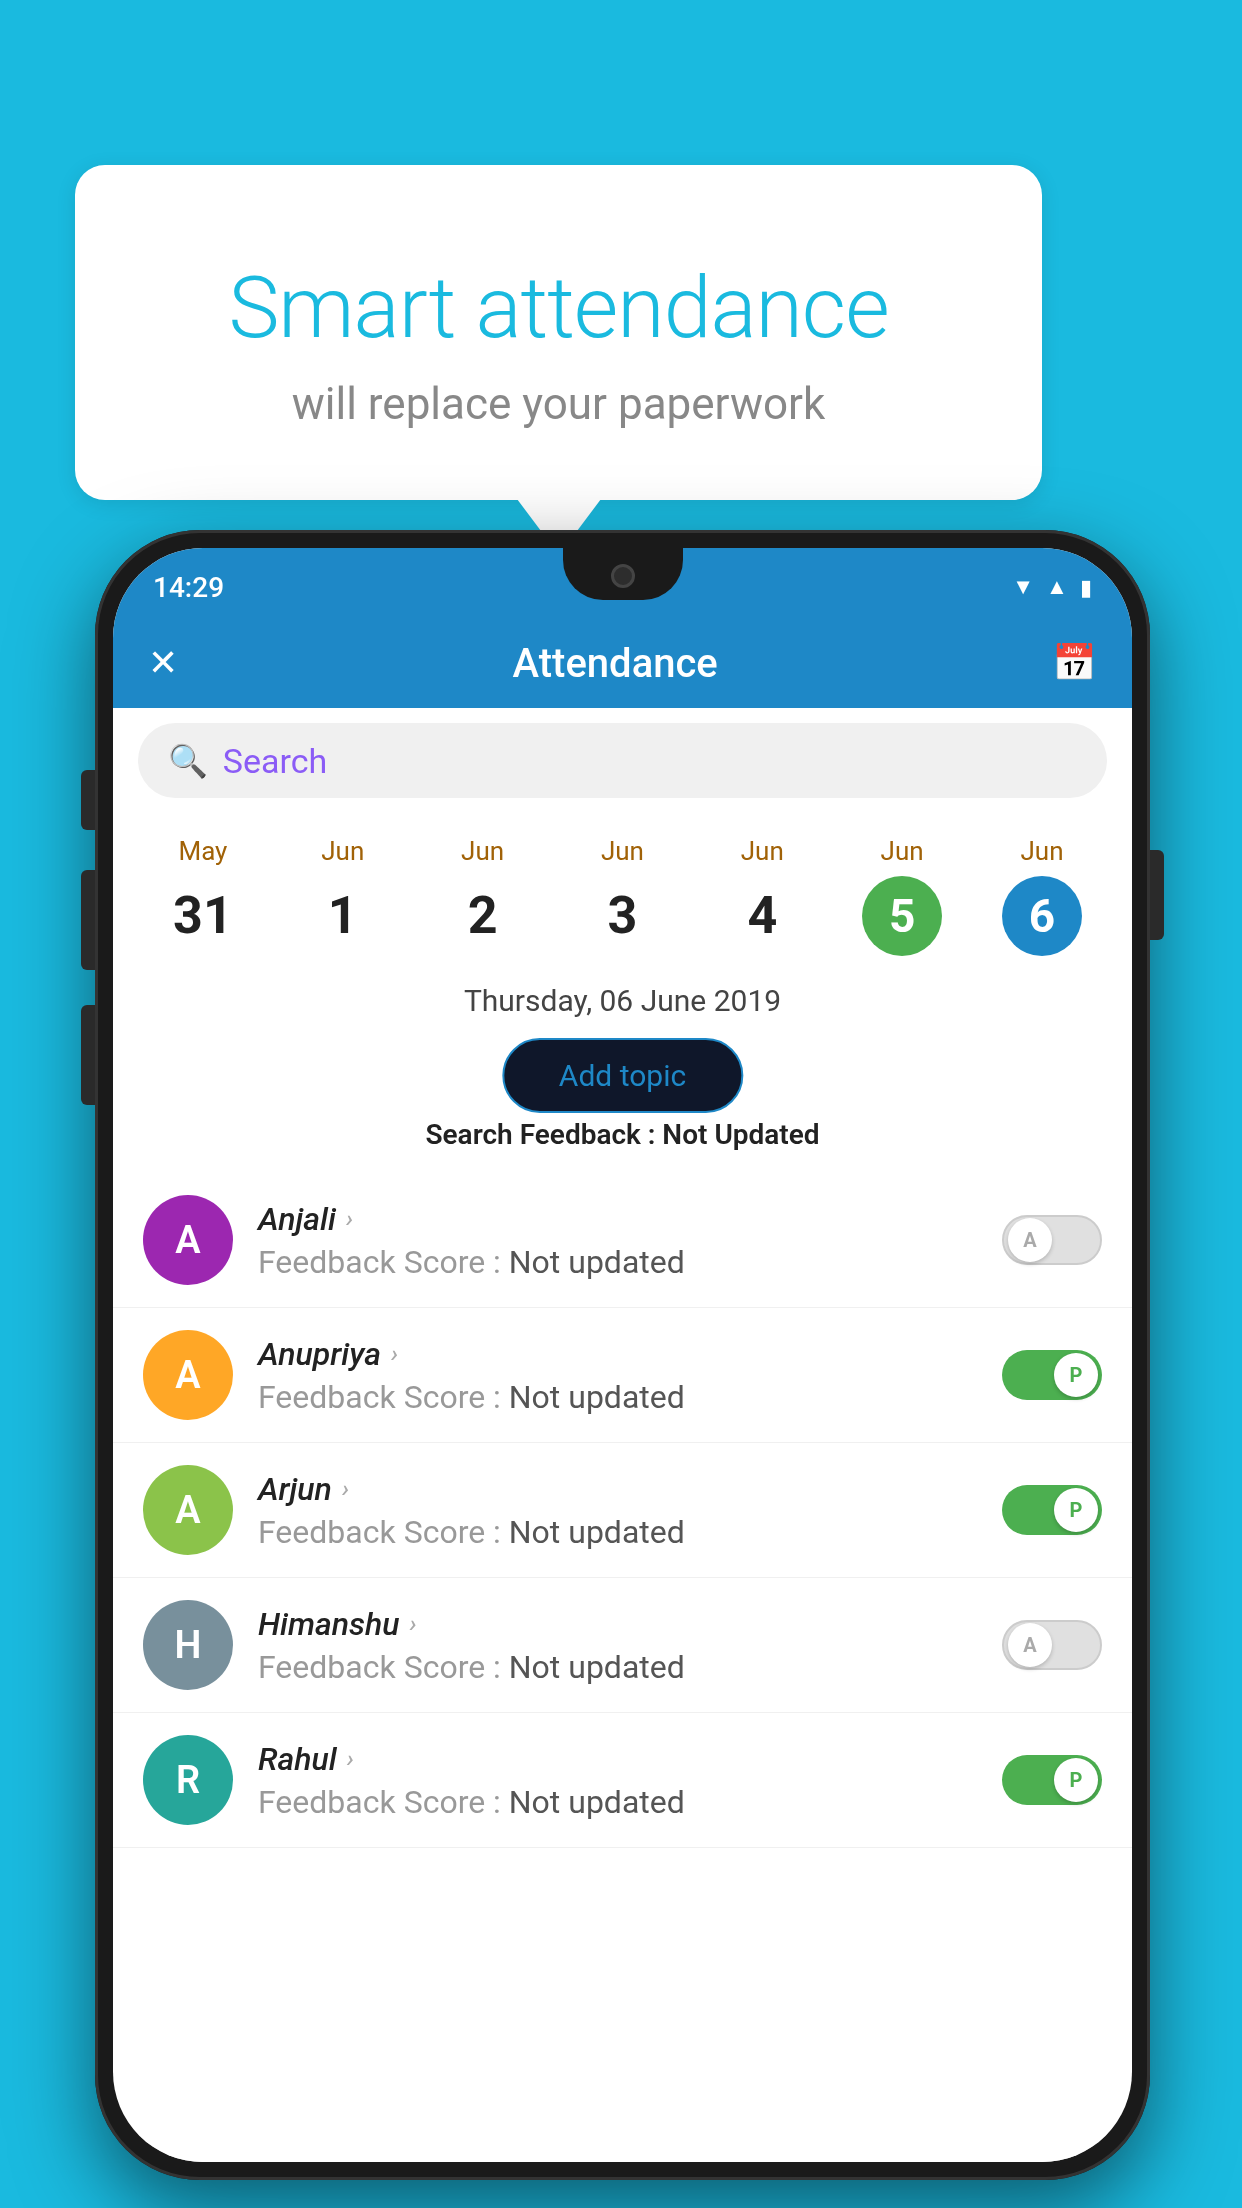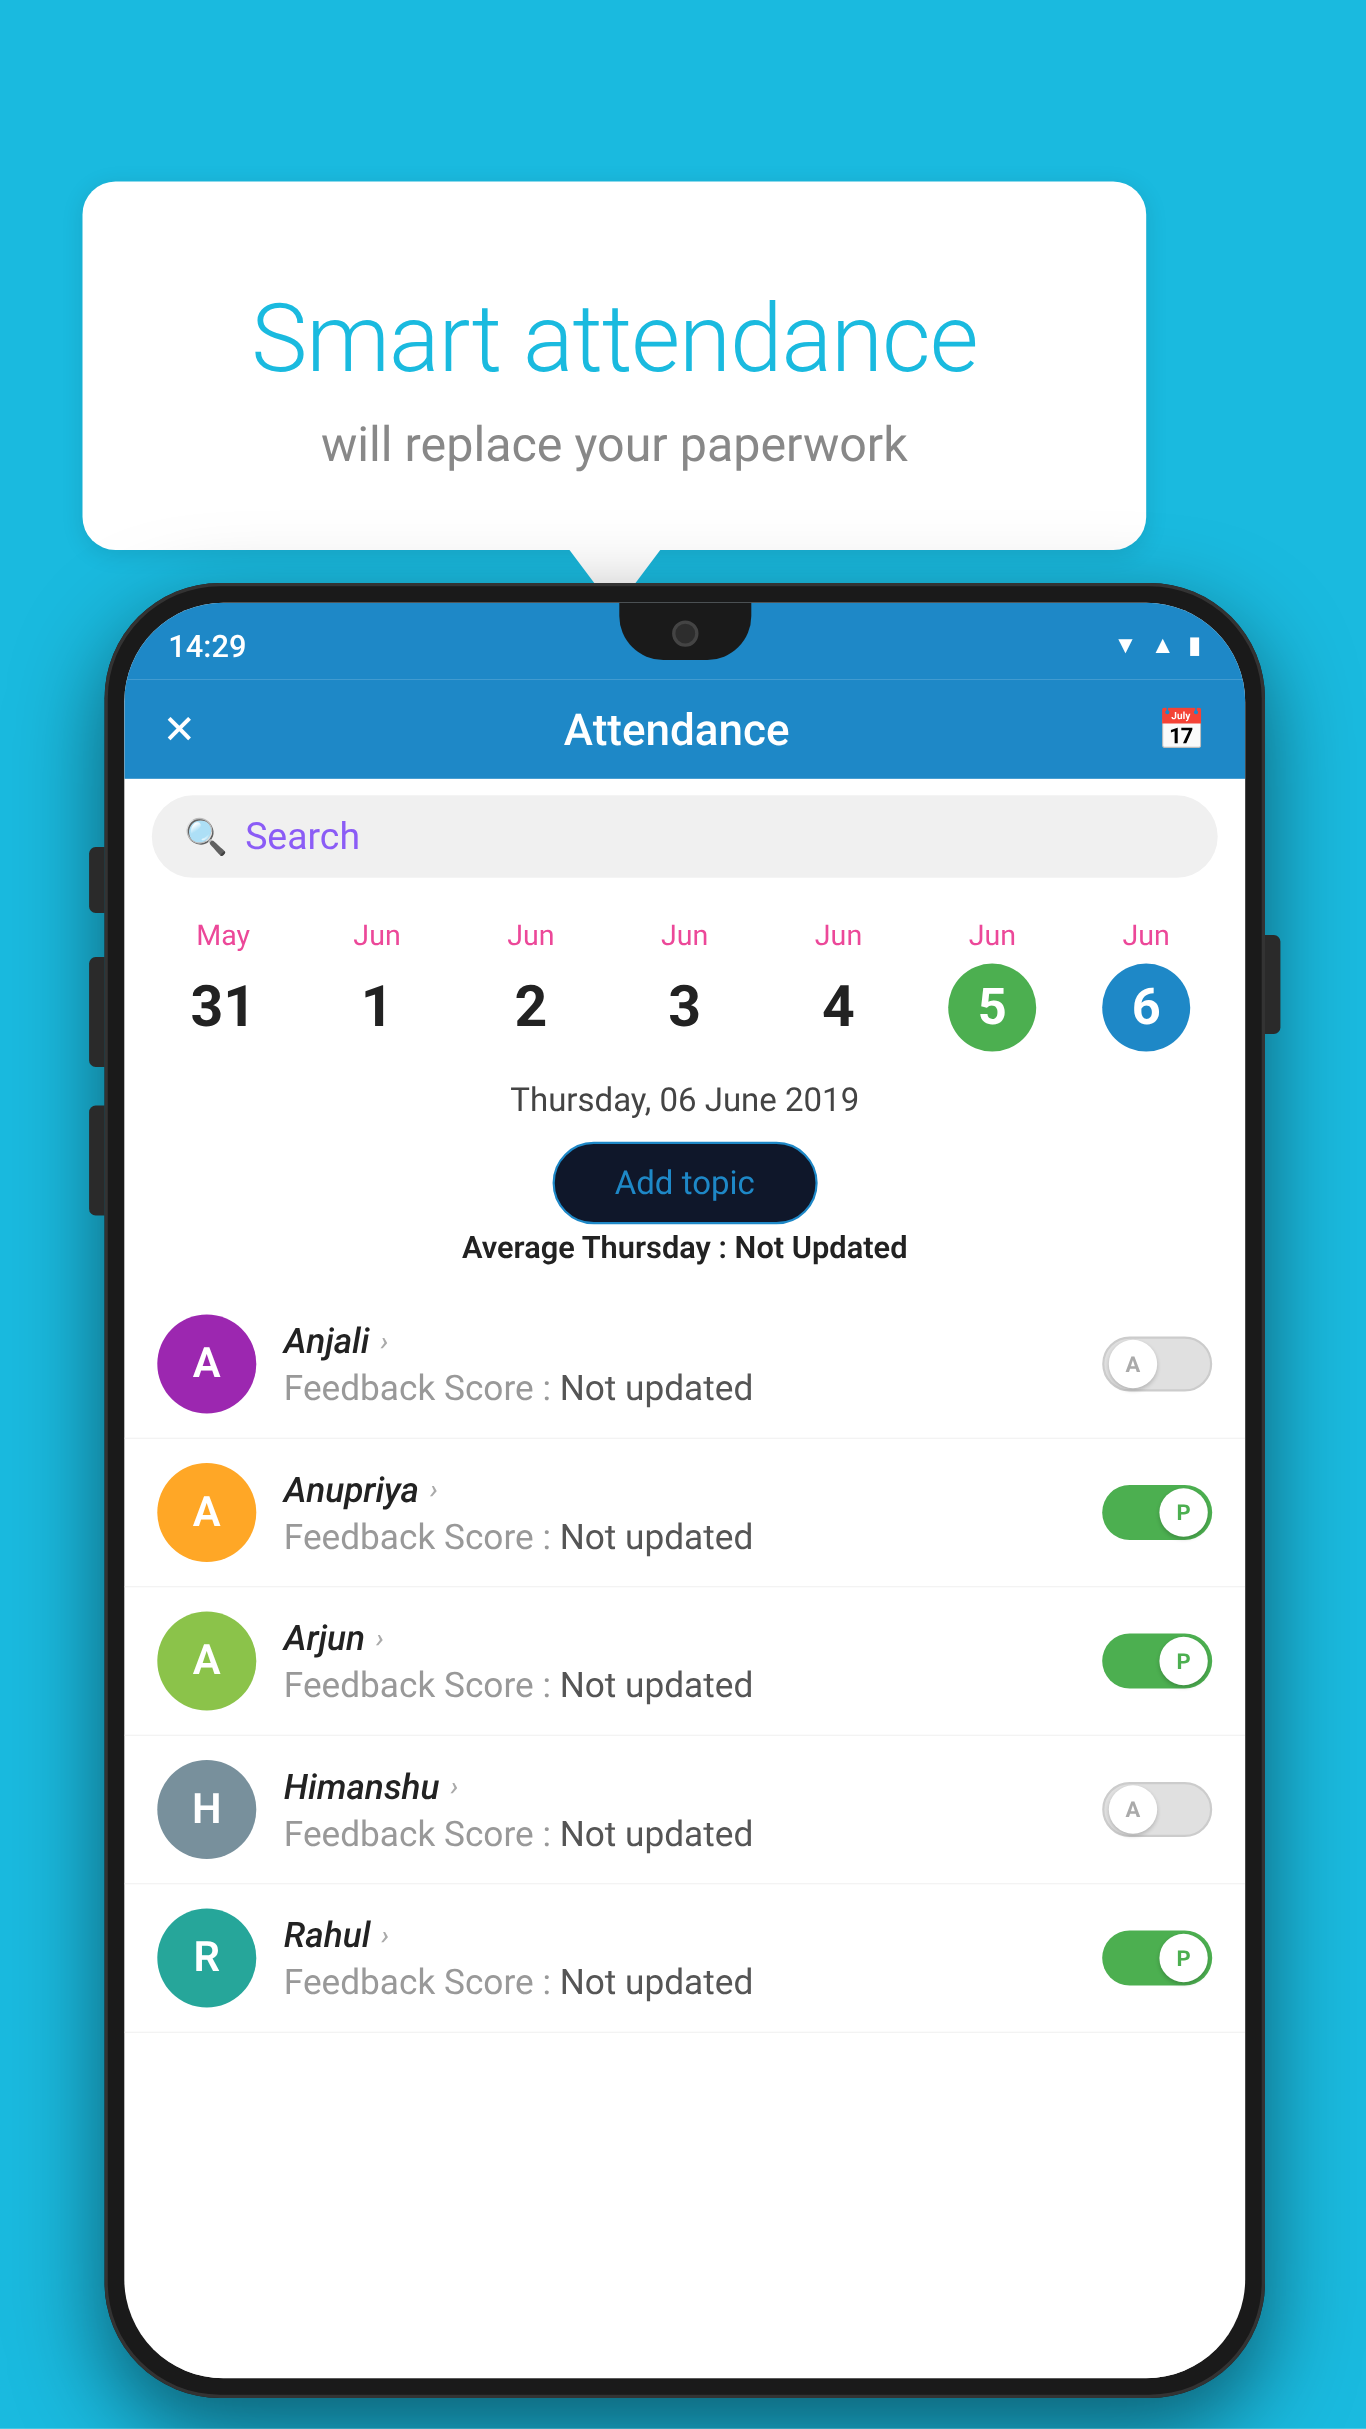--- a/index.html
+++ b/index.html
@@ -236,21 +236,21 @@
       padding: 0 20px;
     }
     .cal-day {
       display: flex;
       flex-direction: column;
       align-items: center;
       gap: 10px;
     }
     .cal-month {
       font-size: 26px;
-      color: #ec4899;
+      color: #a16207;
       font-weight: 400;
     }
     .cal-num {
       font-size: 52px;
       font-weight: 700;
       color: #222;
       width: 80px;
       height: 80px;
       display: flex;
       align-items: center;
@@ -485,21 +485,21 @@
             <span class="cal-month">Jun</span>
             <span class="cal-num selected">6</span>
           </div>
         </div>
 
       <div class="date-label">Thursday, 06 June 2019</div>
 
       <div class="add-topic-btn">Add topic</div>
 
       <div class="avg-feedback">
-        <span>Average Thursday : </span><span>Not Updated</span>
+        <span>Search Feedback : </span><span>Not Updated</span>
       </div>
 
       <div class="student-list" id="student-list">
           <div class="student-item">
             <div class="student-avatar" style="background: rgb(156, 39, 176);">A</div>
             <div class="student-info">
               <div class="student-name">Anjali <span class="chevron">›</span></div>
               <div class="student-score">Feedback Score : <span>Not updated</span></div>
             </div>
             <div class="toggle-switch off">

